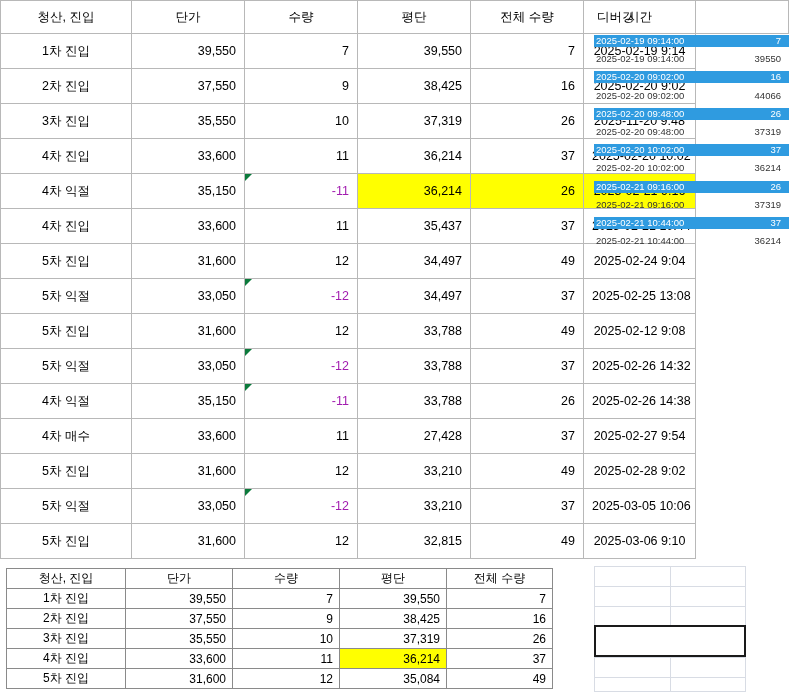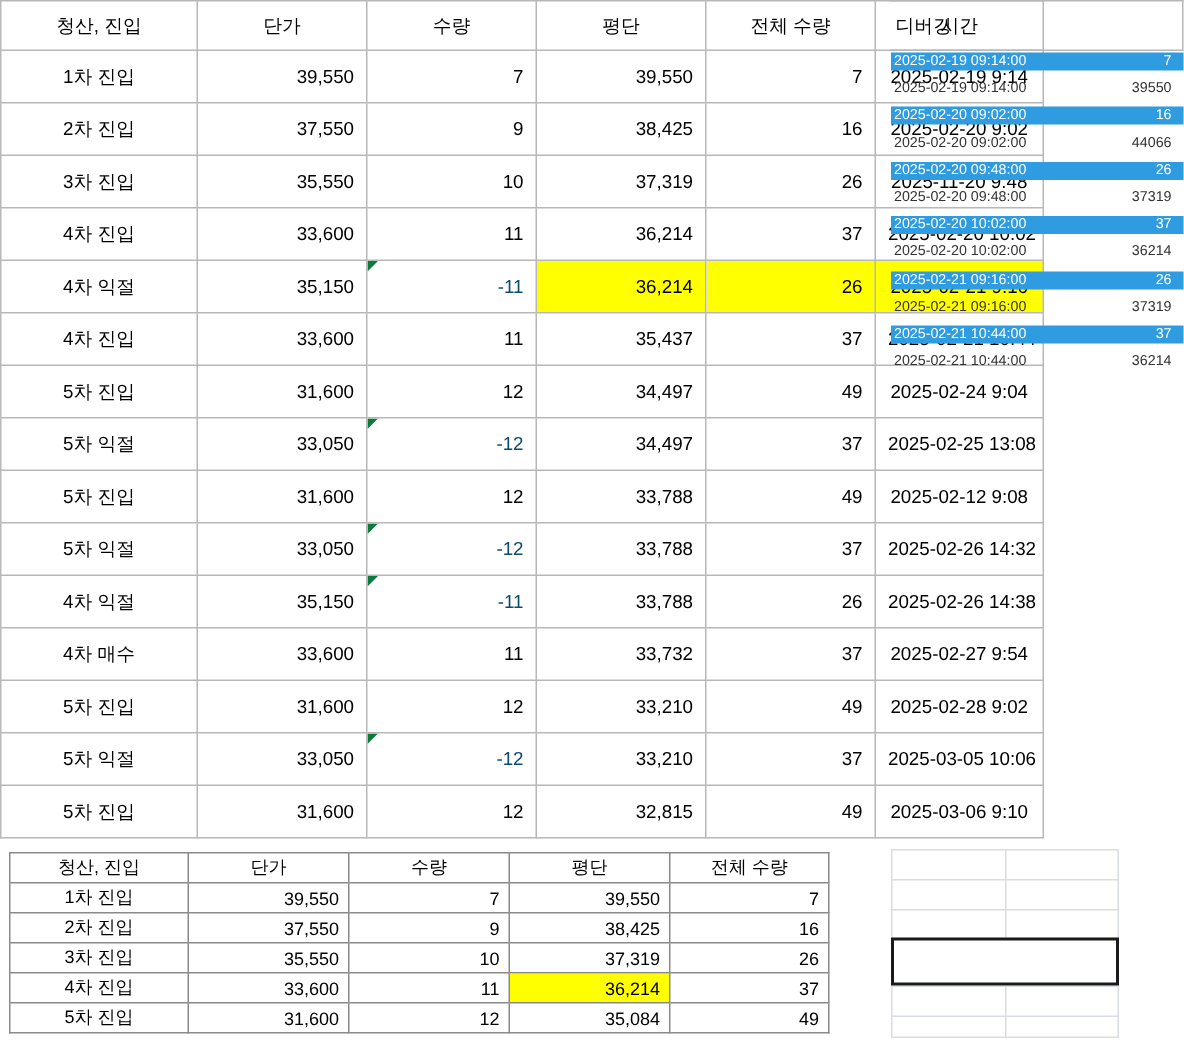--- a/index.html
+++ b/index.html
@@ -33,21 +33,21 @@
     text-align:center;
     height:32px;
   }
   .c-label{width:114px;text-align:center;}
   .c-price{width:96px;text-align:right;}
   .c-qty{width:96px;text-align:right;}
   .c-avg{width:96px;text-align:right;}
   .c-total{width:96px;text-align:right;}
   .c-time{width:95px;text-align:center;}
 
-  .neg{color:#0c4a6e;}
+  .neg{color:#a21caf;}
   .hl{background:#ffff00;}
   .corner{position:relative;}
   .corner:after{
     content:"";
     position:absolute;left:0;top:0;
     border-top:7px solid #0b7a3b;
     border-right:7px solid transparent;
   }
 
   
@@ -219,21 +219,21 @@
           <td class="c-price">35,150</td>
           <td class="c-qty neg corner">-11</td>
           <td class="c-avg">33,788</td>
           <td class="c-total">26</td>
           <td class="c-time">2025-02-26 14:38</td>
         </tr>
         <tr>
           <td class="c-label">4차 매수</td>
           <td class="c-price">33,600</td>
           <td class="c-qty">11</td>
-          <td class="c-avg">33,732</td>
+          <td class="c-avg">27,428</td>
           <td class="c-total">37</td>
           <td class="c-time">2025-02-27 9:54</td>
         </tr>
         <tr>
           <td class="c-label">5차 진입</td>
           <td class="c-price">31,600</td>
           <td class="c-qty">12</td>
           <td class="c-avg">33,210</td>
           <td class="c-total">49</td>
           <td class="c-time">2025-02-28 9:02</td>

